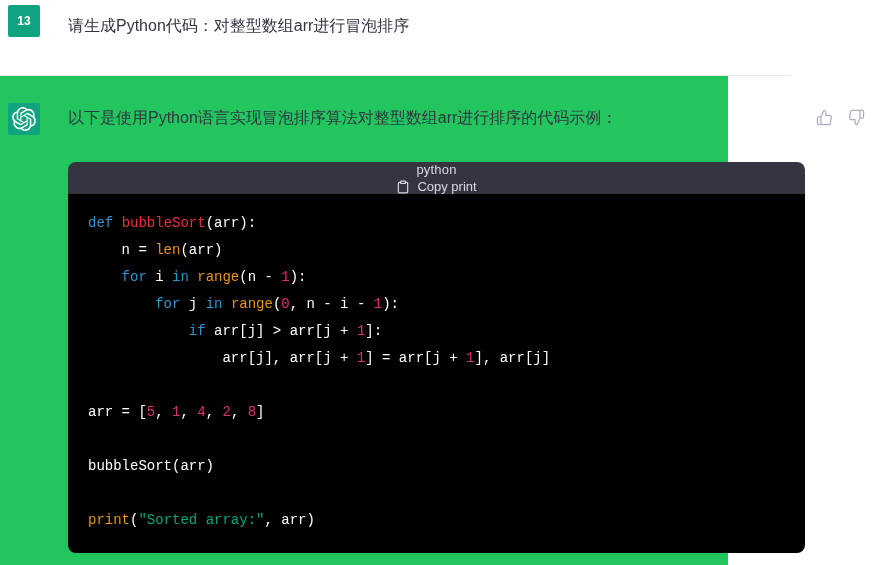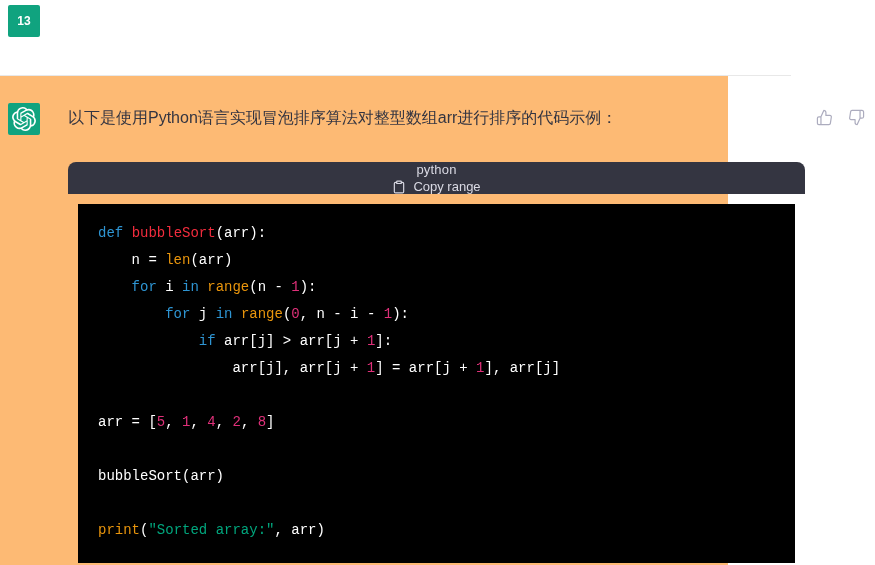--- a/index.html
+++ b/index.html
@@ -23,21 +23,21 @@
     top:5px;background:#10a37f;color:#ffffff;
     font-size:12px;font-weight:bold;
   }
   .user-text{
     position:absolute;left:68px;top:14px;width:740px;
     font-size:16px;line-height:24px;color:#343541;
   }
   
   .assistant-row{
     position:absolute;left:0;top:76px;width:728px;height:489px;
-    background:#fdba74;
+    background:#22c55e;
   }
   .bot-avatar{
     top:27px;background:#10a37f;
   }
   .assistant-text{
     position:absolute;left:68px;top:28px;width:680px;
     font-size:16px;line-height:28px;color:#343541;
   }
   .feedback{
     position:absolute;left:816px;top:33px;display:flex;gap:15px;
@@ -57,41 +57,42 @@
     justify-content:space-between;padding:0 16px 0 16px;
     font-size:13px;color:#d9d9e3;flex-direction:column;
   }
   .code-lang{letter-spacing:0.2px;}
   .copy-btn{
     display:flex;align-items:center;gap:7px;background:none;border:none;
     color:#d9d9e3;font-size:13px;cursor:pointer;padding:0;
     font-family:"Liberation Sans","DejaVu Sans",sans-serif;
   }
   .code-body{
-    background:#000000;margin:10px;padding:16px 20px 19px 20px;
+    background:#000000;margin:0;padding:16px 20px 19px 20px;
     font-family:"Liberation Mono","DejaVu Sans Mono",monospace;
     font-size:14px;line-height:27px;color:#ffffff;
     white-space:pre;min-height:324px;
   }
   .code-line{height:27px;}
   .tok-p{color:#ffffff;}
   .tok-k{color:#2e95d3;}
   .tok-f{color:#f22c3d;}
   .tok-b{color:#e9950c;text-align:center;}
   .tok-n{color:#df3079;}
   .tok-s{color:#00a67d;}
   svg{display:block;}
 </style>
 </head>
 <body>
 
 <div class="user-row">
   <div class="avatar user-avatar">
     <span>13</span>
   </div>
+  <div class="user-text">请生成Python代码：对整型数组arr进行冒泡排序</div>
 </div>
 
 <div class="assistant-row">
   <div class="avatar bot-avatar">
     <span>
       <svg width="24" height="24" viewBox="0 0 24 24" fill="#ffffff" aria-hidden="true">
         <path d="M22.2819 9.8211a5.9847 5.9847 0 0 0-.5157-4.9108 6.0462 6.0462 0 0 0-6.5098-2.9A6.0651 6.0651 0 0 0 4.9807 4.1818a5.9847 5.9847 0 0 0-3.9977 2.9 6.0462 6.0462 0 0 0 .7427 7.0966 5.98 5.98 0 0 0 .511 4.9107 6.051 6.051 0 0 0 6.5146 2.9001A5.9847 5.9847 0 0 0 13.2599 24a6.0557 6.0557 0 0 0 5.7718-4.2058 5.9894 5.9894 0 0 0 3.9977-2.9001 6.0557 6.0557 0 0 0-.7475-7.073zM13.2599 22.4301a4.4755 4.4755 0 0 1-2.8764-1.04l.1419-.0804 4.7783-2.7582a.7948.7948 0 0 0 .3927-.6813v-6.7369l2.02 1.1686a.071.071 0 0 1 .038.052v5.5826a4.504 4.504 0 0 1-4.4945 4.4944zm-9.6607-4.1254a4.4708 4.4708 0 0 1-.5346-3.0137l.142.0852 4.783 2.7582a.7712.7712 0 0 0 .7806 0l5.8428-3.3685v2.3324a.0804.0804 0 0 1-.0332.0615L9.74 19.9502a4.4992 4.4992 0 0 1-6.1408-1.6464zM2.3408 7.8956a4.485 4.485 0 0 1 2.3655-1.9728V11.6a.7664.7664 0 0 0 .3879.6765l5.8144 3.3543-2.0201 1.1685a.0757.0757 0 0 1-.071 0l-4.8303-2.7865A4.504 4.504 0 0 1 2.3408 7.8956zm16.5963 3.8558L13.1038 8.364 15.1192 7.2a.0757.0757 0 0 1 .071 0l4.8303 2.7913a4.4944 4.4944 0 0 1-.6765 8.1042v-5.6772a.79.79 0 0 0-.407-.667zm2.0107-3.0231l-.142-.0852-4.7735-2.7818a.7759.7759 0 0 0-.7854 0L9.409 9.2297V6.8974a.0662.0662 0 0 1 .0284-.0615l4.8303-2.7866a4.4992 4.4992 0 0 1 6.6802 4.66zM8.3065 12.863l-2.02-1.1638a.0804.0804 0 0 1-.038-.0567V6.0742a4.4992 4.4992 0 0 1 7.3757-3.4537l-.142.0805L8.704 5.459a.7948.7948 0 0 0-.3927.6813zm1.0976-2.3654l2.602-1.4998 2.6069 1.4998v2.9994l-2.5974 1.4997-2.6067-1.4997z"></path>
       </svg>
     </span>
   </div>
@@ -114,18 +115,18 @@
   <div class="code-block">
     <div class="code-header">
       <span class="code-lang">python</span>
       <button class="copy-btn">
         <span>
           <svg width="14" height="14" viewBox="0 0 24 24" fill="none" stroke="currentColor" stroke-width="2" stroke-linecap="round" stroke-linejoin="round">
             <path d="M16 4h2a2 2 0 0 1 2 2v14a2 2 0 0 1-2 2H6a2 2 0 0 1-2-2V6a2 2 0 0 1 2-2h2"></path>
             <rect x="8" y="2" width="8" height="4" rx="1" ry="1"></rect>
           </svg>
         </span>
-        <span>Copy range</span>
+        <span>Copy print</span>
       </button>
     </div>
     <pre class="code-body"><div class="code-line"><span class="tok-k">def</span><span class="tok-p"> </span><span class="tok-f">bubbleSort</span><span class="tok-p">(arr):</span></div><div class="code-line"><span class="tok-p">    n = </span><span class="tok-b">len</span><span class="tok-p">(arr)</span></div><div class="code-line"><span class="tok-p">    </span><span class="tok-k">for</span><span class="tok-p"> i </span><span class="tok-k">in</span><span class="tok-p"> </span><span class="tok-b">range</span><span class="tok-p">(n - </span><span class="tok-n">1</span><span class="tok-p">):</span></div><div class="code-line"><span class="tok-p">        </span><span class="tok-k">for</span><span class="tok-p"> j </span><span class="tok-k">in</span><span class="tok-p"> </span><span class="tok-b">range</span><span class="tok-p">(</span><span class="tok-n">0</span><span class="tok-p">, n - i - </span><span class="tok-n">1</span><span class="tok-p">):</span></div><div class="code-line"><span class="tok-p">            </span><span class="tok-k">if</span><span class="tok-p"> arr[j] &gt; arr[j + </span><span class="tok-n">1</span><span class="tok-p">]:</span></div><div class="code-line"><span class="tok-p">                arr[j], arr[j + </span><span class="tok-n">1</span><span class="tok-p">] = arr[j + </span><span class="tok-n">1</span><span class="tok-p">], arr[j]</span></div><div class="code-line">&nbsp;</div><div class="code-line"><span class="tok-p">arr = [</span><span class="tok-n">5</span><span class="tok-p">, </span><span class="tok-n">1</span><span class="tok-p">, </span><span class="tok-n">4</span><span class="tok-p">, </span><span class="tok-n">2</span><span class="tok-p">, </span><span class="tok-n">8</span><span class="tok-p">]</span></div><div class="code-line">&nbsp;</div><div class="code-line"><span class="tok-p">bubbleSort(arr)</span></div><div class="code-line">&nbsp;</div><div class="code-line"><span class="tok-b">print</span><span class="tok-p">(</span><span class="tok-s">"Sorted array:"</span><span class="tok-p">, arr)</span></div></pre>
   </div>
 </div>
 
 </body></html>

